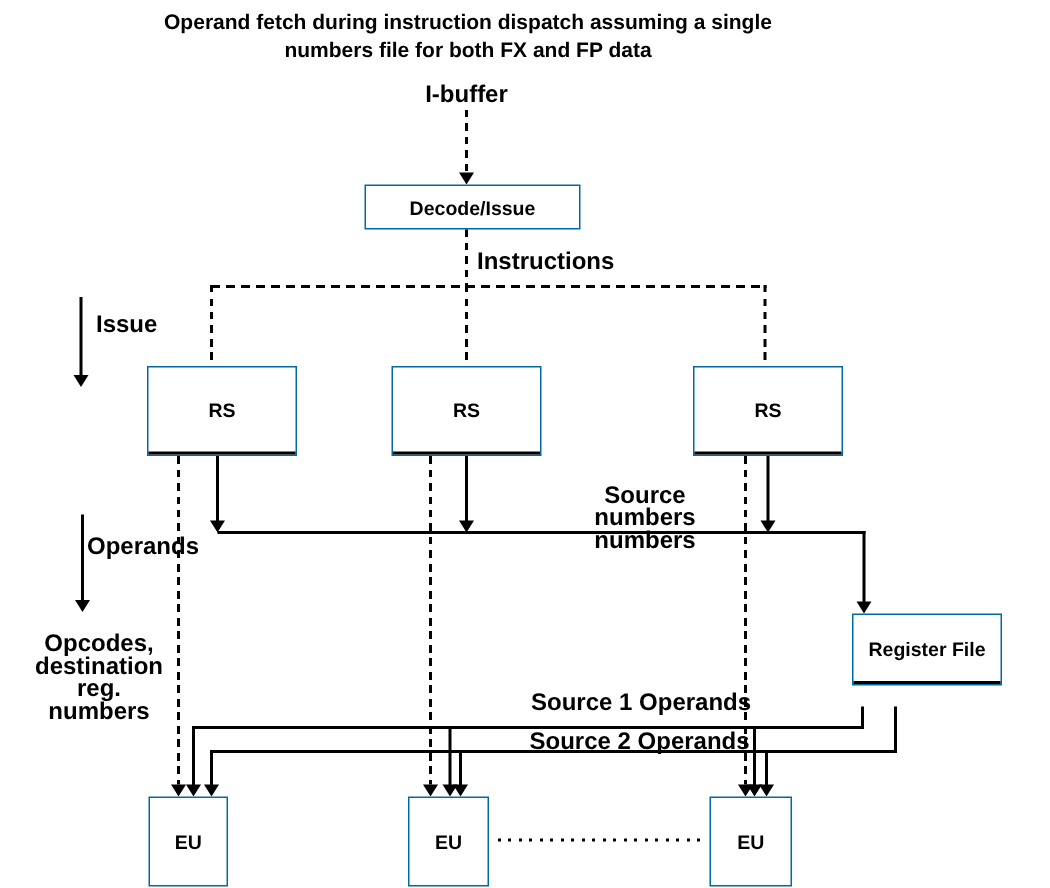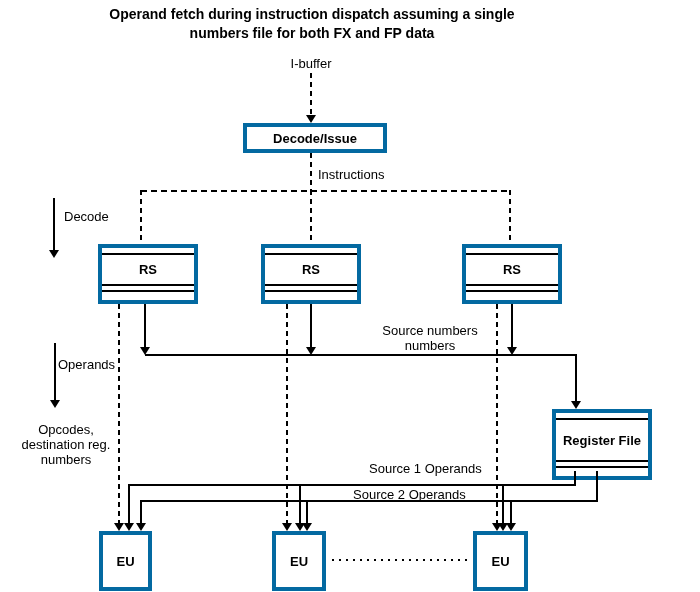--- a/index.html
+++ b/index.html
@@ -1,27 +1,27 @@
 <!DOCTYPE html>
 <html><head>
 <meta charset="utf-8">
 <style>
   html,body{margin:0;padding:0;background:#ffffff;}
   .diagram{
     position:relative;width:700px;height:592px;background:#fff;
     font-family:"Liberation Sans",sans-serif;color:#000;overflow:hidden;padding-left:26px;
   }
-  .lbl{position:absolute;font-size:13px;font-weight:normal;line-height:15px;white-space:nowrap;}
+  .lbl{position:absolute;font-size:16px;font-weight:bold;line-height:15px;white-space:nowrap;}
   .lbl.center{text-align:center;white-space:normal;}
   .title{position:absolute;left:12px;top:5px;width:600px;text-align:center;
          font-size:14px;font-weight:bold;line-height:19px;}
-  .box{position:absolute;border:4px solid #0369a1;background:#fff;box-sizing:border-box;
+  .box{position:absolute;border:1px solid #0369a1;background:#fff;box-sizing:border-box;
        display:flex;align-items:center;justify-content:center;
        font-size:13px;font-weight:bold;}
-  .slab{flex-direction:column;align-items:stretch;justify-content:flex-start;display:flex;}
+  .slab{flex-direction:row;align-items:stretch;justify-content:flex-start;display:flex;}
   .s-top{height:5px;border-bottom:2px solid #000;flex:0 0 auto;}
   .s-main{flex:1 1 auto;display:flex;align-items:center;justify-content:center;
           border-bottom:2px solid #000;font-size:13px;font-weight:bold;}
   .s-mid{height:4px;border-bottom:2px solid #000;flex:0 0 auto;}
   .s-bot{height:8px;flex:0 0 auto;}
   .line-v{position:absolute;width:2px;background:#000;}
   .line-h{position:absolute;height:2px;background:#000;}
   .dash-v{position:absolute;width:2px;
     background:repeating-linear-gradient(to bottom,#000 0 5px,transparent 5px 9px);}
   .dash-h{position:absolute;height:2px;
@@ -52,21 +52,21 @@
 
   <div class="dash-v" style="left:310px;top:153px;height:37px;"></div>
   <div class="lbl" style="left:318px;top:167px;">Instructions</div>
   <div class="dash-h" style="left:141px;top:190px;width:370px;"></div>
   <div class="dash-v" style="left:140px;top:190px;height:54px;"></div>
   <div class="dash-v" style="left:310px;top:190px;height:54px;"></div>
   <div class="dash-v" style="left:509px;top:190px;height:54px;"></div>
 
   <div class="line-v" style="left:53px;top:198px;height:52px;"></div>
   <div class="arr-d" style="left:49px;top:250px;"></div>
-  <div class="lbl" style="left:64px;top:209px;">Decode</div>
+  <div class="lbl" style="left:64px;top:209px;">Issue</div>
 
   <div class="box slab" style="left:98px;top:244px;width:100px;height:60px;">
     <div class="s-top"></div>
     <div class="s-main">RS</div>
     <div class="s-mid"></div>
     <div class="s-bot"></div>
   </div>
   <div class="box slab" style="left:261px;top:244px;width:100px;height:60px;">
     <div class="s-top"></div>
     <div class="s-main">RS</div>
@@ -103,36 +103,36 @@
 
   <div class="line-v" style="left:54px;top:343px;height:57px;"></div>
   <div class="arr-d" style="left:50px;top:400px;"></div>
   <div class="lbl" style="left:58px;top:357px;">Operands</div>
   <div class="lbl center" style="left:8px;top:422px;width:116px;">
     <div>Opcodes,</div>
     <div>destination reg.</div>
     <div>numbers</div>
   </div>
 
-  <div class="box slab" style="left:552px;top:409px;width:100px;height:71px;">
+  <div class="box slab" style="left:568px;top:409px;width:100px;height:48px;">
     <div class="s-top"></div>
     <div class="s-main">Register File</div>
     <div class="s-mid"></div>
     <div class="s-bot"></div>
   </div>
 
   <div class="line-v" style="left:574px;top:471px;height:15px;"></div>
   <div class="line-h" style="left:128px;top:484px;width:448px;"></div>
   <div class="line-v" style="left:128px;top:484px;height:40px;"></div>
   <div class="arr-d" style="left:124px;top:523px;"></div>
   <div class="line-v" style="left:299px;top:484px;height:40px;"></div>
   <div class="arr-d" style="left:295px;top:523px;"></div>
   <div class="line-v" style="left:502px;top:484px;height:40px;"></div>
   <div class="arr-d" style="left:498px;top:523px;"></div>
-  <div class="lbl" style="left:354px;top:461px;margin-left:15px;">Source 1 Operands</div>
+  <div class="lbl" style="left:354px;top:461px;">Source 1 Operands</div>
 
   <div class="line-v" style="left:596px;top:471px;height:31px;"></div>
   <div class="line-h" style="left:140px;top:500px;width:458px;"></div>
   <div class="line-v" style="left:140px;top:500px;height:24px;"></div>
   <div class="arr-d" style="left:136px;top:523px;"></div>
   <div class="line-v" style="left:306px;top:500px;height:24px;"></div>
   <div class="arr-d" style="left:302px;top:523px;"></div>
   <div class="line-v" style="left:510px;top:500px;height:24px;"></div>
   <div class="arr-d" style="left:506px;top:523px;"></div>
   <div class="lbl" style="left:353px;top:487px;">Source 2 Operands</div>

